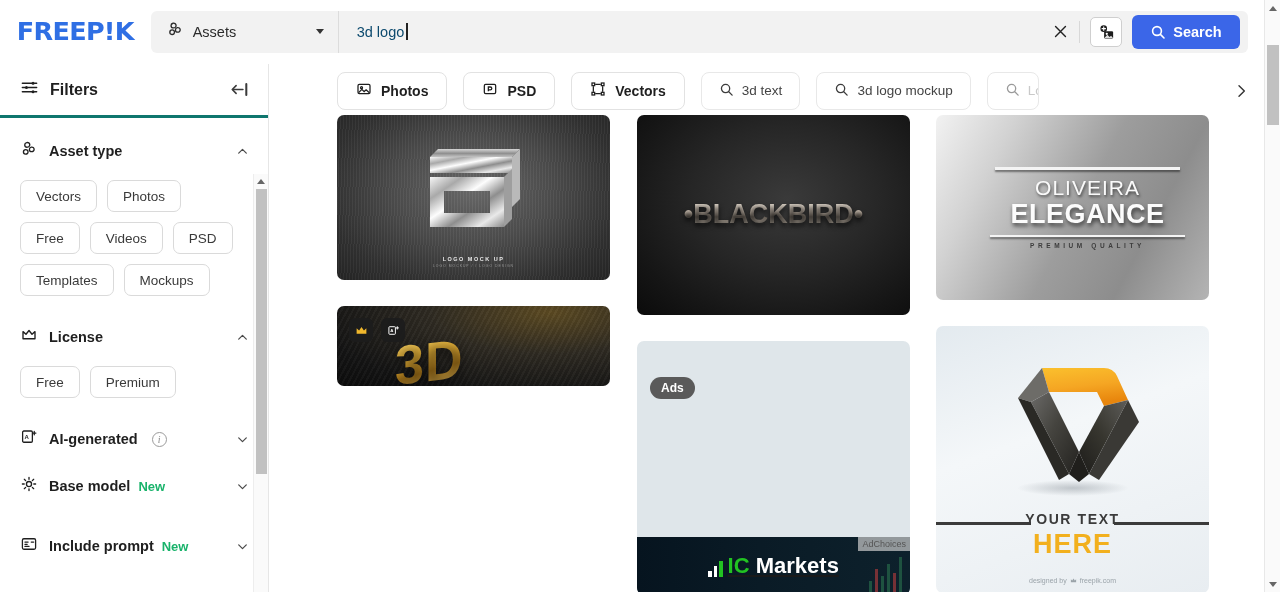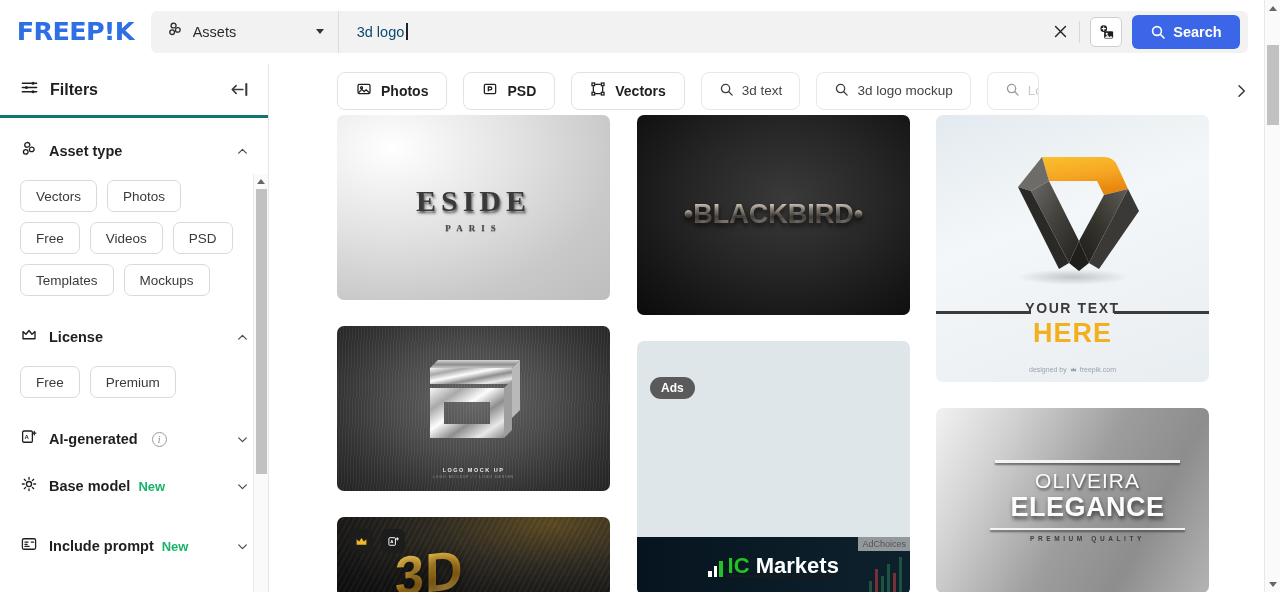--- a/index.html
+++ b/index.html
@@ -620,26 +620,20 @@
         <svg width="16" height="16" viewBox="0 0 24 24" stroke="#333" stroke-width="2.1" fill="none" stroke-linecap="round" stroke-linejoin="round">
             <path d="M9 4l8 8-8 8"></path>
           </svg>
       </div>
     </div>
 
     <div class="grid">
 
       <div class="col col1">
 
-        <div class="card c-eside">
-          <div class="eside-wrap">
-            <div class="eside-t">ESIDE</div>
-            <div class="eside-s">PARIS</div>
-          </div>
-        </div>
 
         <div class="card c-chrome">
           <div class="chrome-mark">
             <svg width="112" height="92" viewBox="0 0 112 92">
               <defs>
                 <linearGradient id="chr1" x1="0" y1="0" x2="1" y2="1">
                   <stop offset="0%" stop-color="#f6f6f6"></stop>
                     <stop offset="22%" stop-color="#a9a9a9"></stop>
                   <stop offset="42%" stop-color="#fdfdfd"></stop>
                     <stop offset="62%" stop-color="#8e8e8e"></stop>
@@ -708,20 +702,30 @@
                   <i></i>
                 </div>
               <div class="ic-txt"><span class="g">IC</span><span> Markets</span></div>
             </div>
             <div class="adchoice">AdChoices</div>
           </div>
         </div>
       </div>
 
       <div class="col col3">
+
+        <div class="card c-oliv">
+          <div class="oliv-wrap">
+            <div class="oliv-rule" style="width:185px"></div>
+            <div class="oliv-1">OLIVEIRA</div>
+            <div class="oliv-2">ELEGANCE</div>
+            <div class="oliv-rule" style="width:195px;height:2px"></div>
+            <div class="oliv-3">PREMIUM QUALITY</div>
+          </div>
+        </div>
 
         <div class="card c-hex">
           <div class="hex-wrap">
             <svg width="172" height="168" viewBox="0 0 172 168">
               <defs>
                 <linearGradient id="og" x1="0" y1="0" x2="0.25" y2="1">
                   <stop offset="0%" stop-color="#fbc02d"></stop>
                     <stop offset="55%" stop-color="#f5a623"></stop>
                   <stop offset="100%" stop-color="#e8860d"></stop>
                 </linearGradient>
@@ -757,30 +761,20 @@
           <div class="hex-rule-l"></div>
           <div class="hex-rule-r"></div>
           <div class="hex-credit">
             <span>designed by</span>
             <svg width="7" height="7" viewBox="0 0 24 24" fill="#9aa3a9">
                 <path d="M3 8 L3 18 H21 L21 8 L16.5 12 L12 5.5 L7.5 12 Z"></path>
               </svg>
             <span>freepik.com</span>
           </div>
         </div>
-
-        <div class="card c-oliv">
-          <div class="oliv-wrap">
-            <div class="oliv-rule" style="width:185px"></div>
-            <div class="oliv-1">OLIVEIRA</div>
-            <div class="oliv-2">ELEGANCE</div>
-            <div class="oliv-rule" style="width:195px;height:2px"></div>
-            <div class="oliv-3">PREMIUM QUALITY</div>
-          </div>
-        </div>
       </div>
     </div>
   </div>
 
   <div class="page-scroll">
     <div class="ps-arrow">
         <span class="tri-up"></span>
       </div>
     <div class="ps-thumb"></div>
     <div class="ps-arrow-b">

